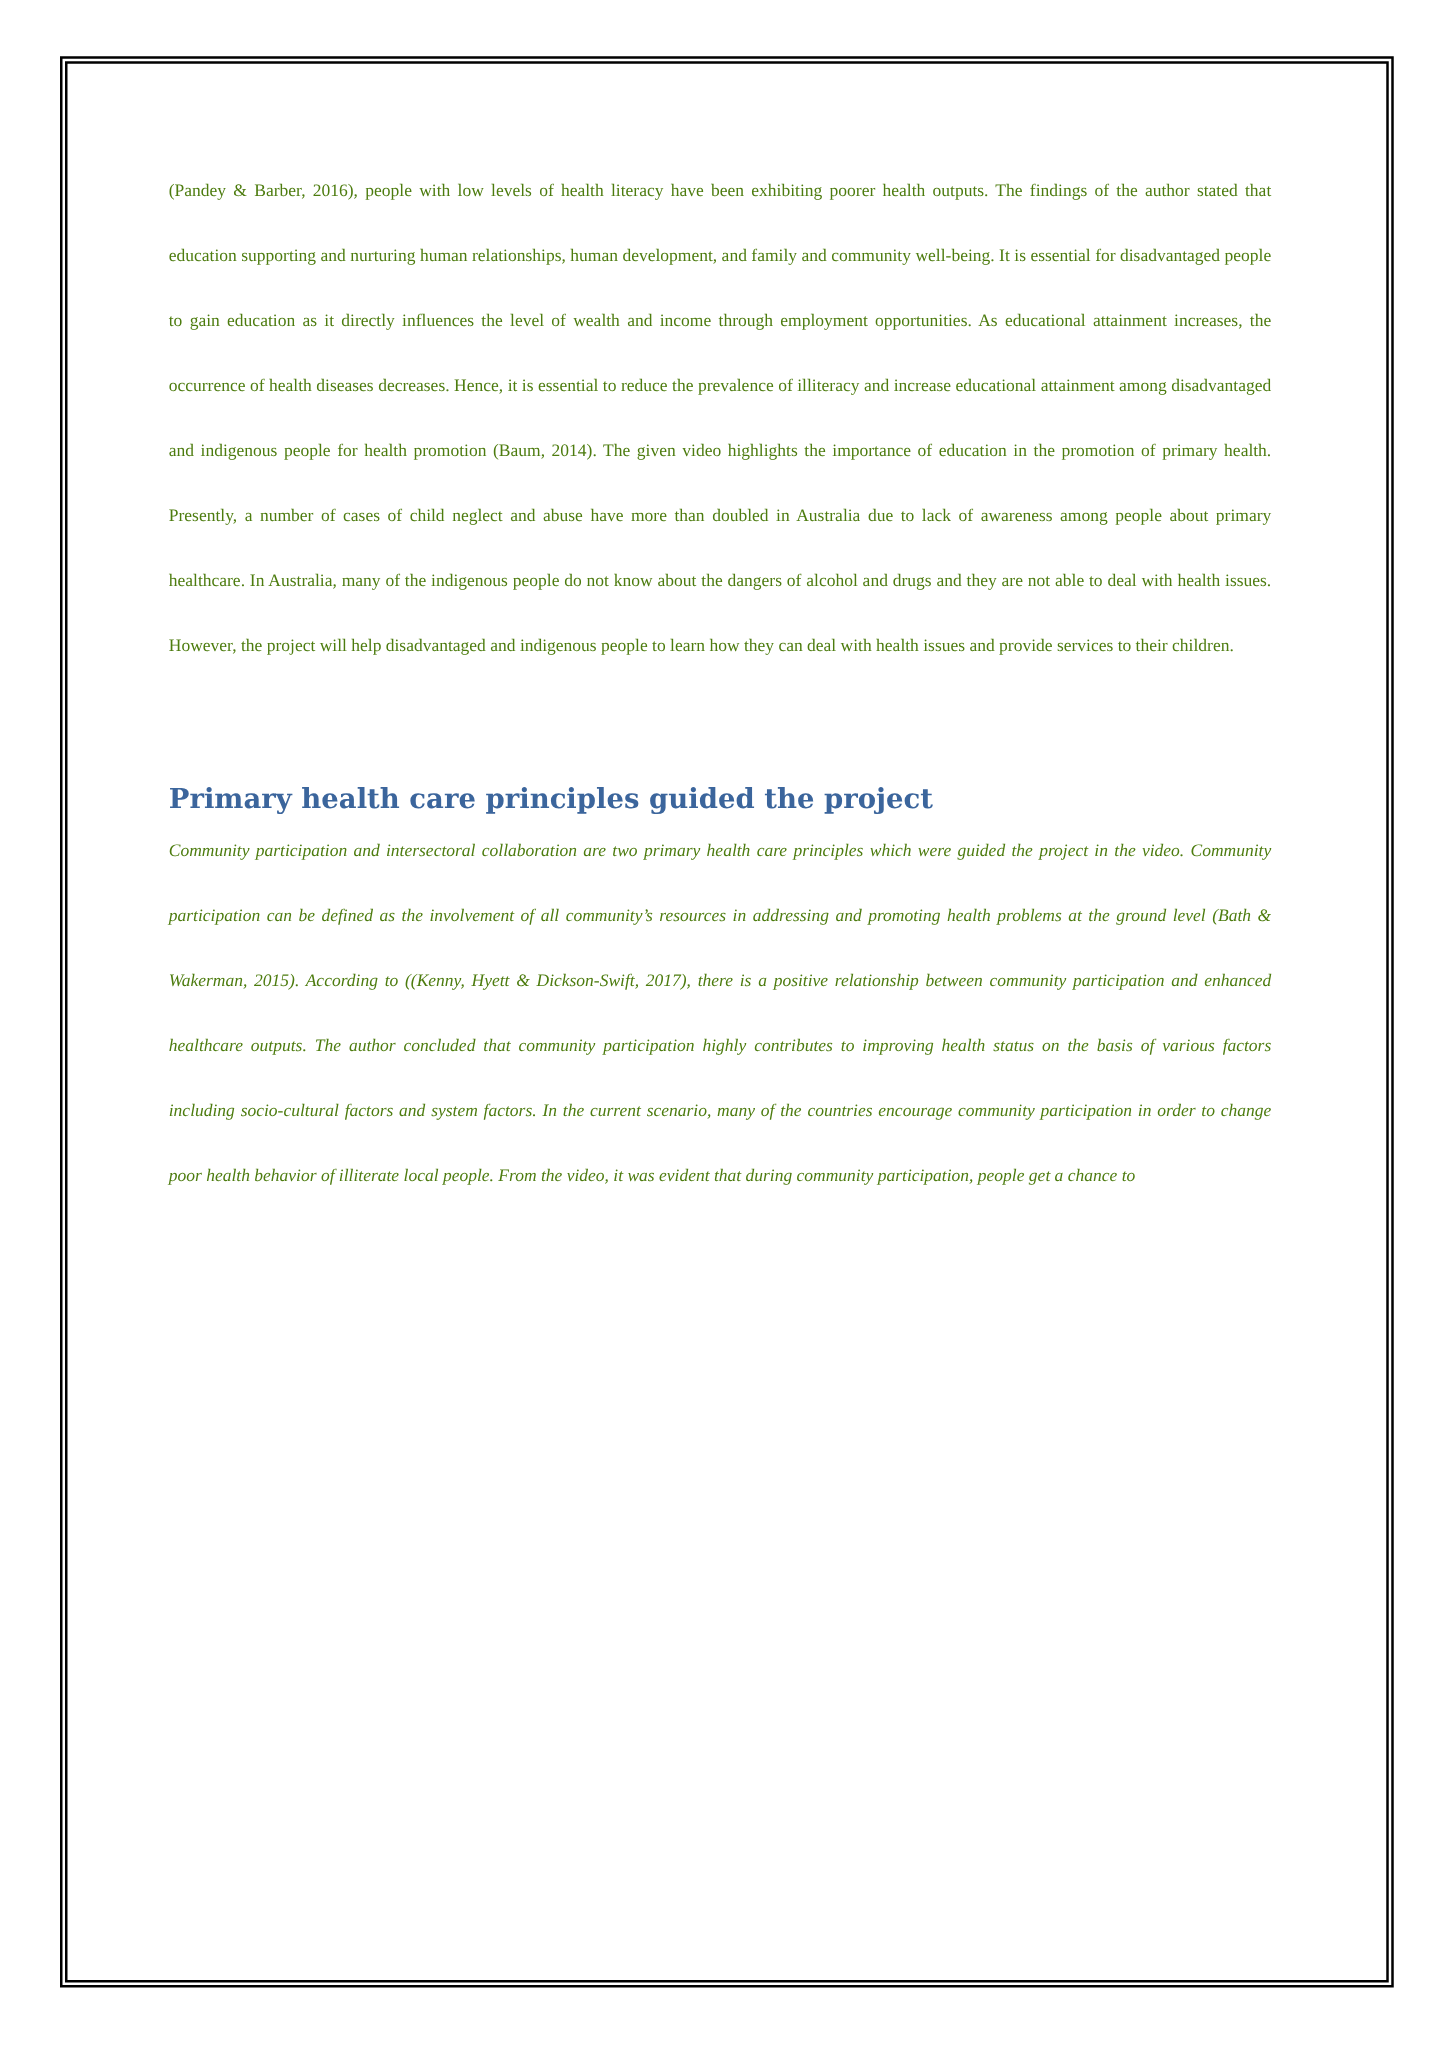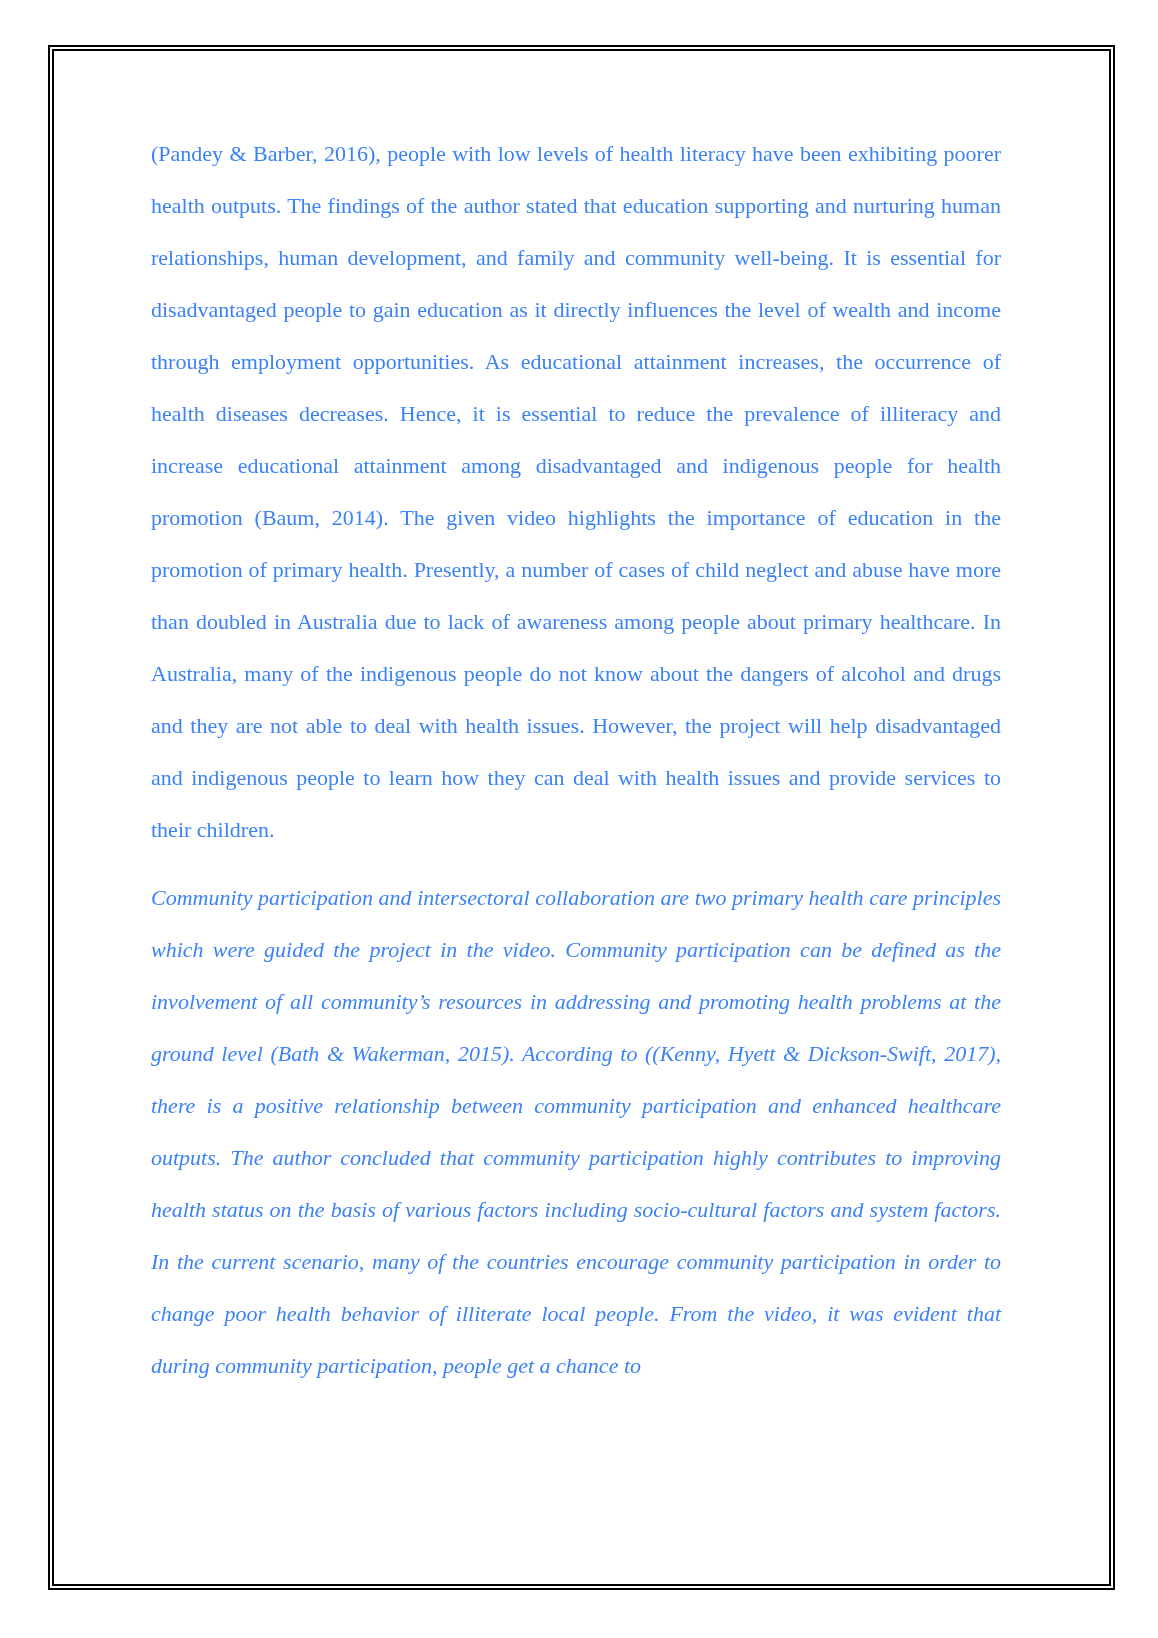--- a/index.html
+++ b/index.html
@@ -31,25 +31,25 @@
     border: 2px solid #000000;
   }
   .content {
     position: absolute;
     left: 135px;
     width: 882px;
     top: 0;
   }
   .body-para {
     font-family: "Liberation Serif", serif;
-    font-size: 22px;
+    font-size: 14px;
     line-height: 52px;
-    color: #3b82f6;
+    color: #4d7c0f;
     text-align: justify;
-    margin: 16px;
+    margin: 0;
   }
   .para-1 {
     margin-top: 128px;
   }
   .section-heading {
     font-family: "DejaVu Serif", serif;
     font-weight: bold;
     font-size: 22px;
     line-height: 34px;
     margin: 78px 0 0 0;
@@ -61,15 +61,16 @@
   }
 </style>
 </head>
 <body style="color: rgb(31, 31, 31);">
 
 <div class="page-frame"></div>
 
 <div class="content">
   <p class="body-para para-1">(Pandey &amp; Barber, 2016), people with low levels of health literacy have been exhibiting poorer health outputs. The findings of the author stated that education supporting and nurturing human relationships, human development, and family and community well-being. It is essential for disadvantaged people to gain education as it directly influences the level of wealth and income through employment opportunities. As educational attainment increases, the occurrence of health diseases decreases. Hence, it is essential to reduce the prevalence of illiteracy and increase educational attainment among disadvantaged and indigenous people for health promotion (Baum, 2014). The given video highlights the importance of education in the promotion of primary health. Presently, a number of cases of child neglect and abuse have more than doubled in Australia due to lack of awareness among people about primary healthcare. In Australia, many of the indigenous people do not know about the dangers of alcohol and drugs and they are not able to deal with health issues. However, the project will help disadvantaged and indigenous people to learn how they can deal with health issues and provide services to their children.</p>
 
+  <h2 class="section-heading" style="color: rgb(59, 101, 156);">Primary health care principles guided the project</h2>
 
   <p class="body-para para-2">Community participation and intersectoral collaboration are two primary health care principles which were guided the project in the video. Community participation can be defined as the involvement of all community’s resources in addressing and promoting health problems at the ground level (Bath &amp; Wakerman, 2015). According to ((Kenny, Hyett &amp; Dickson-Swift, 2017), there is a positive relationship between community participation and enhanced healthcare outputs. The author concluded that community participation highly contributes to improving health status on the basis of various factors including socio-cultural factors and system factors. In the current scenario, many of the countries encourage community participation in order to change poor health behavior of illiterate local people. From the video, it was evident that during community participation, people get a chance to</p>
 </div>
 
 </body></html>

